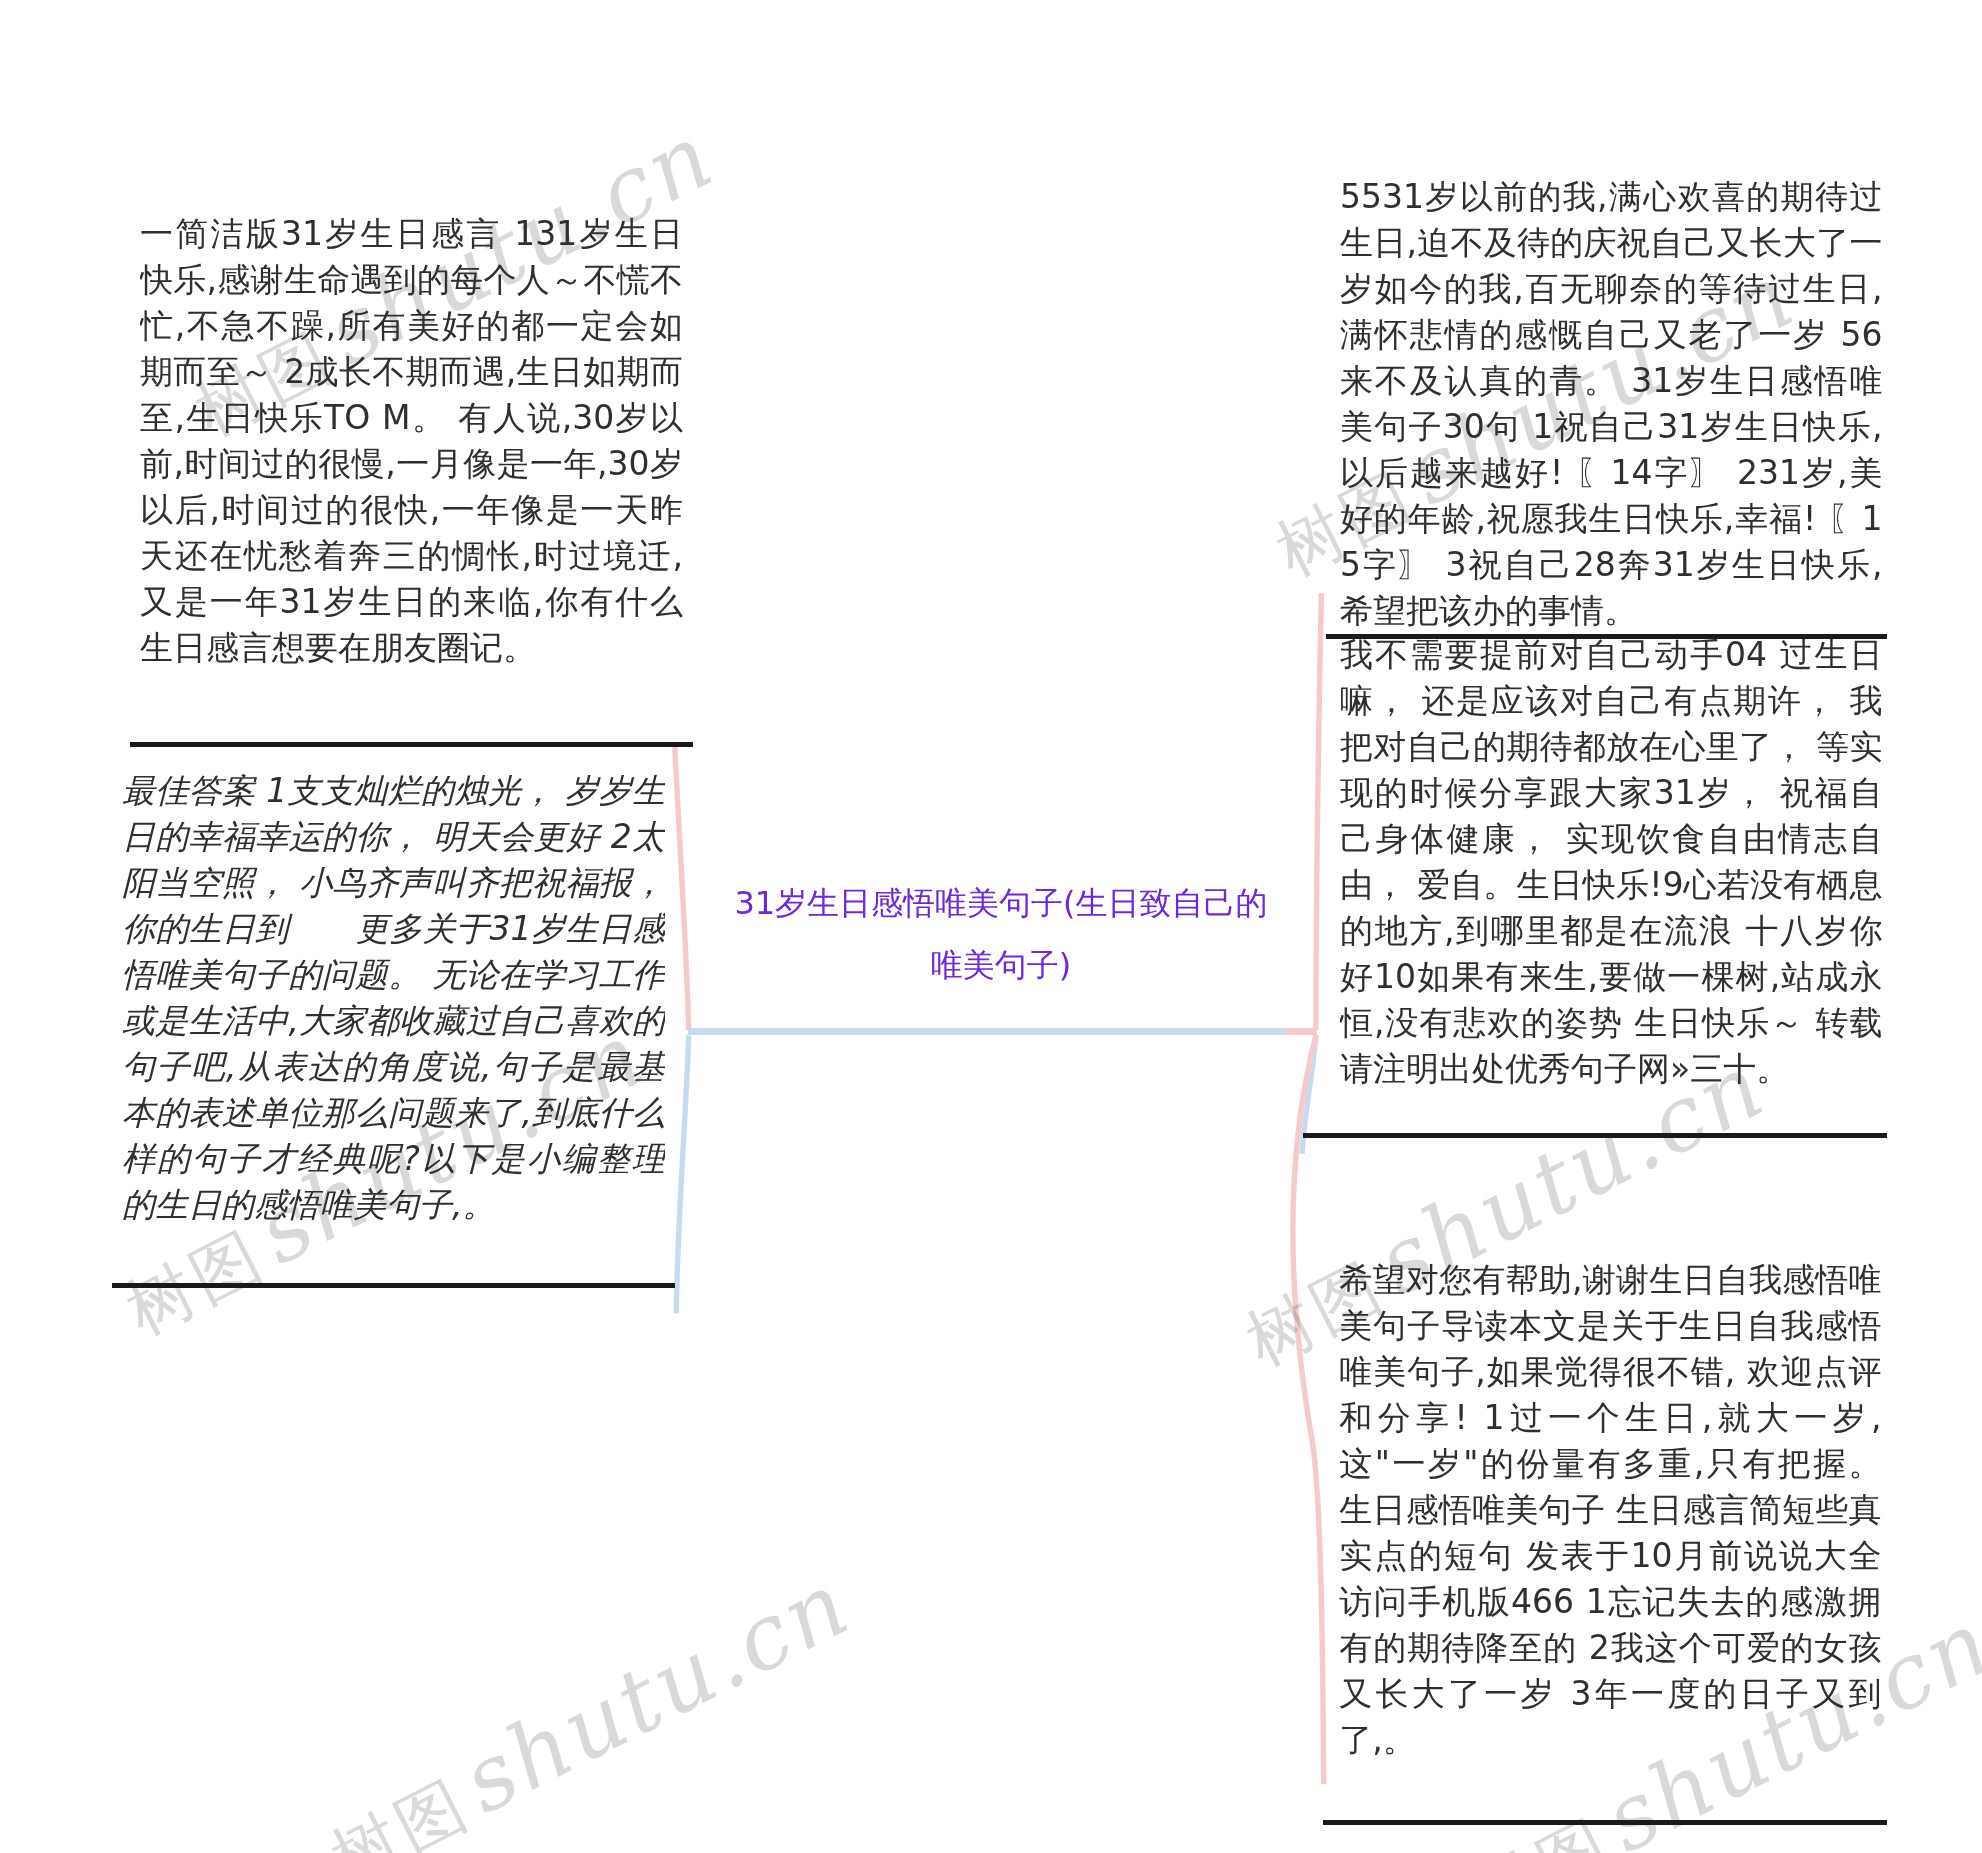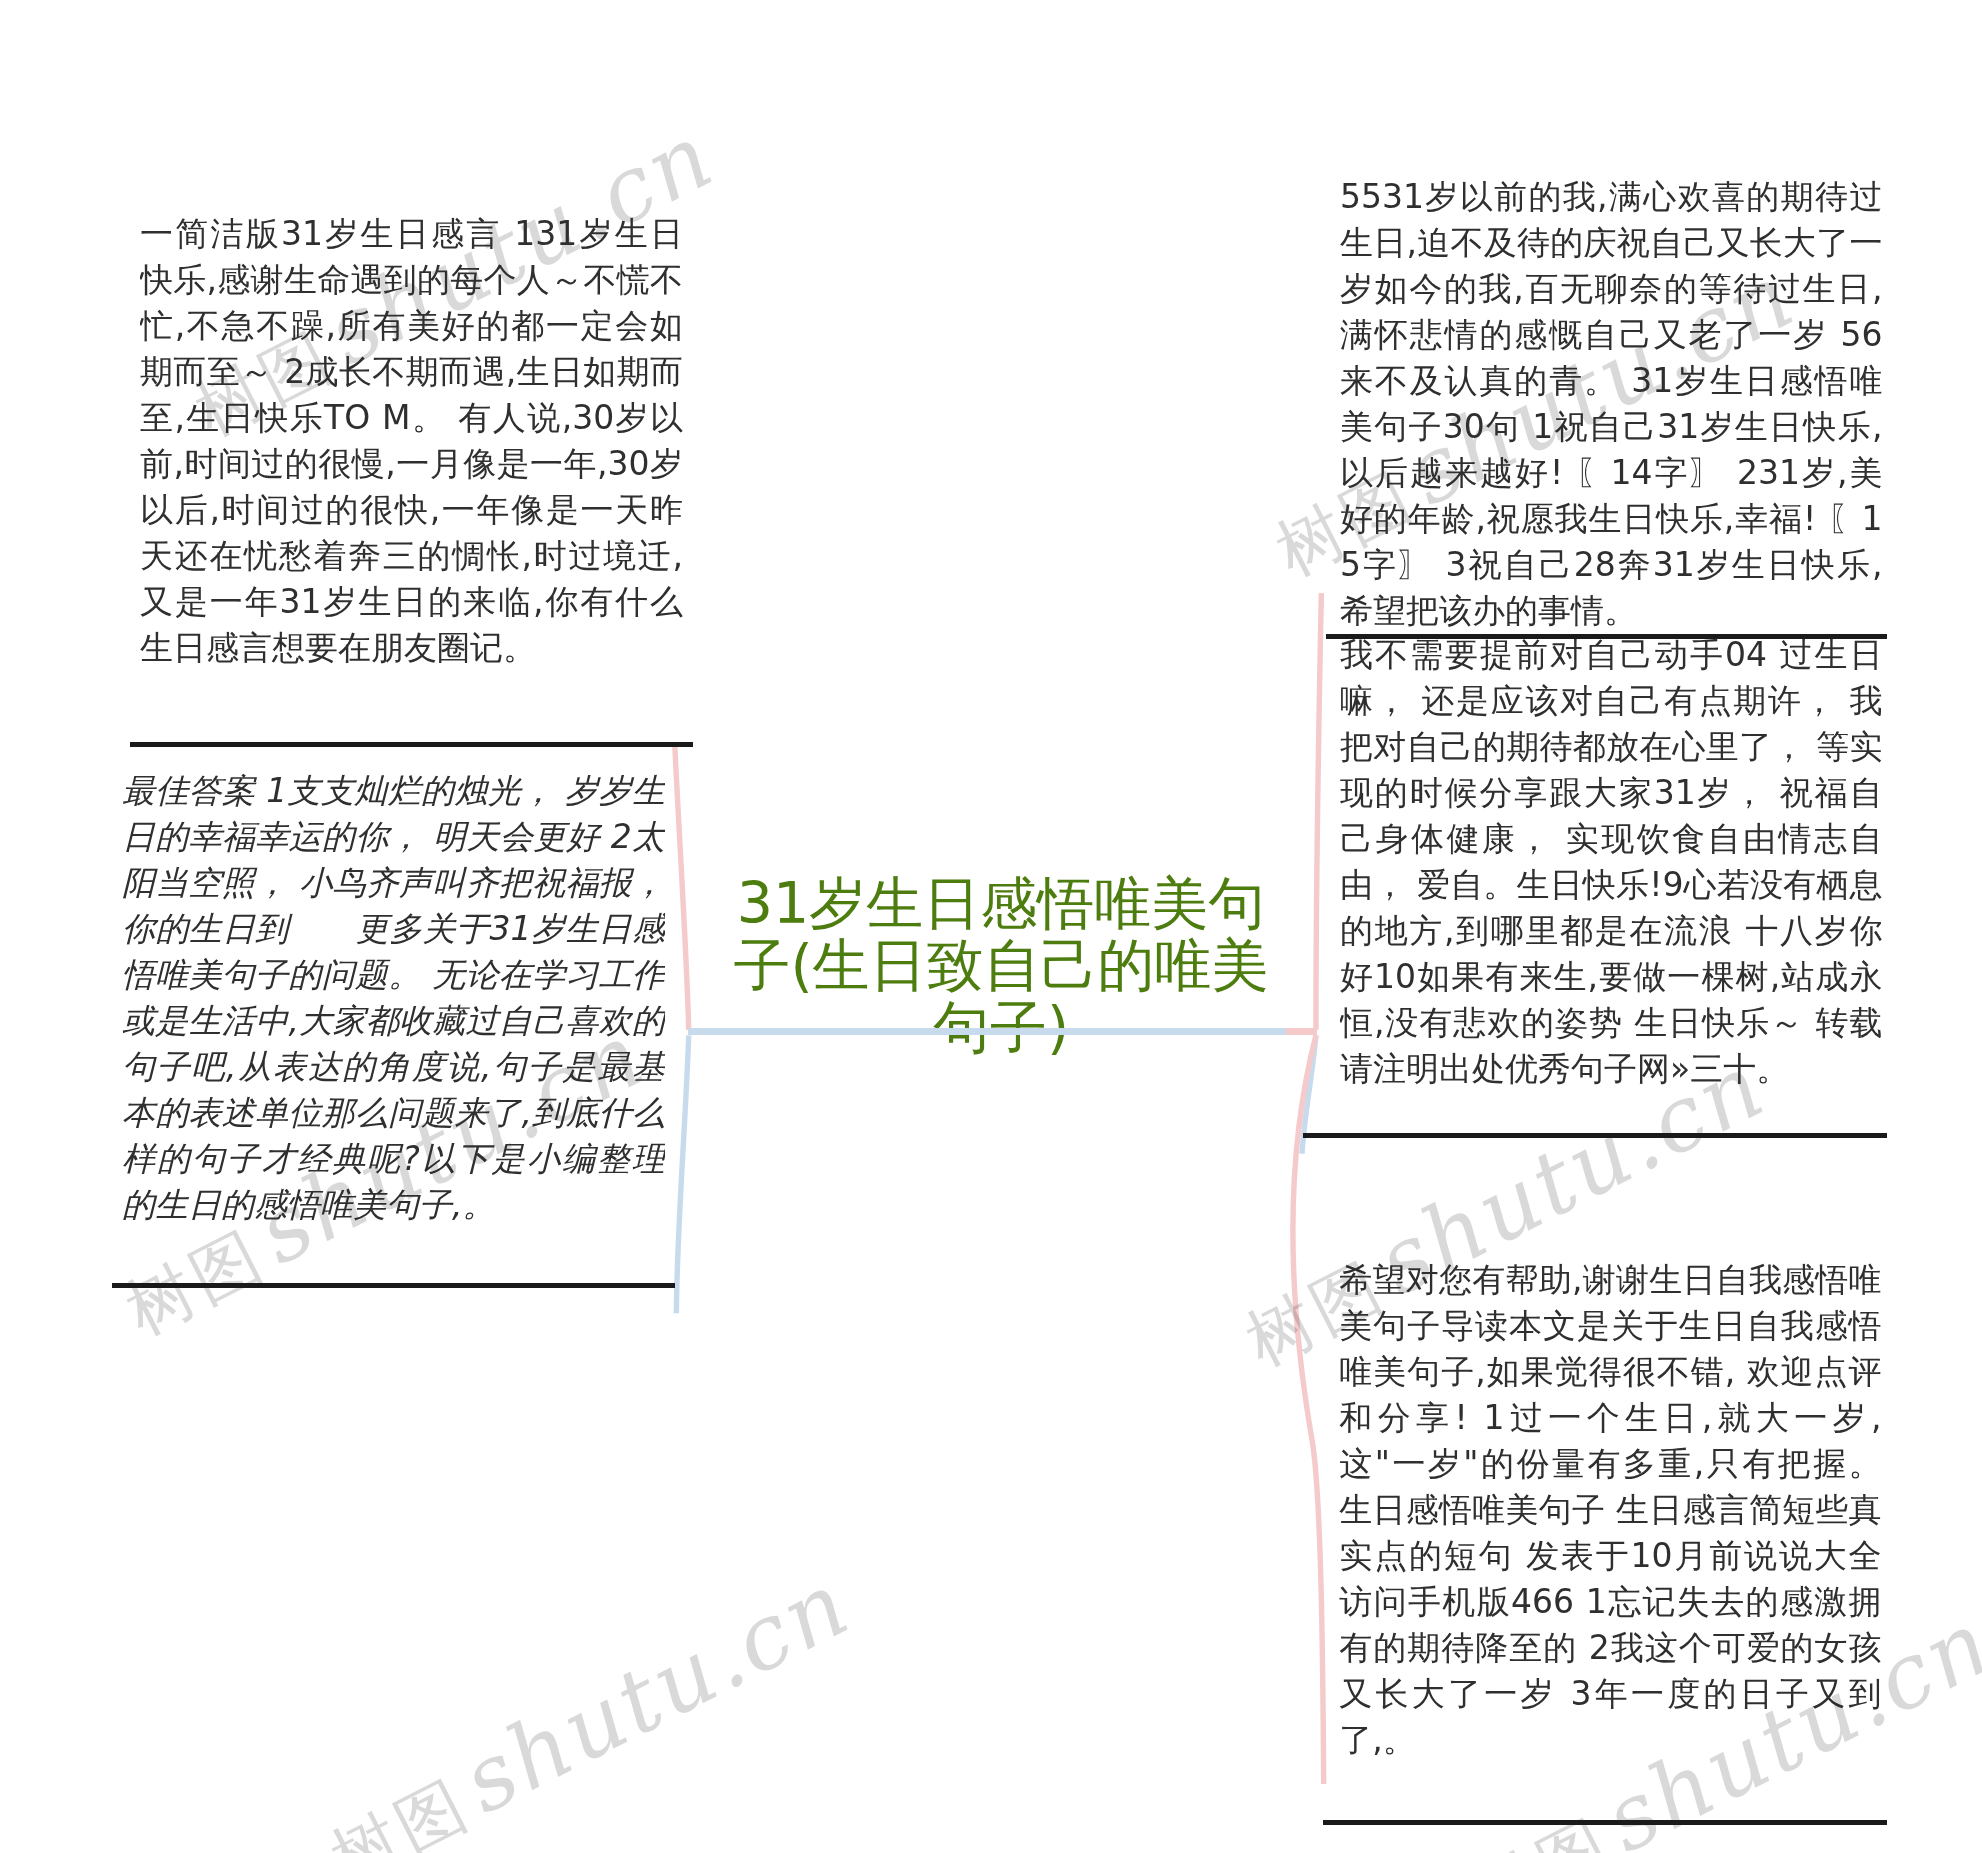--- a/index.html
+++ b/index.html
@@ -32,23 +32,23 @@
   #node-bottom-left  { left: 112px; top: 768px; width: 563px; height: 520px; padding: 0 10px 0 10px; font-style: italic; }
   #node-top-right    { left: 1326px; top: 127px;  width: 561px; height: 465px; padding: 0 4.6px 0 14px; margin-top: 47px; }
   #node-middle-right { left: 1303px; top: 632px;  width: 584px; height: 506px; padding: 0 4.6px 0 37px; }
   #node-middle-right .node-text { line-height: 46px; }
   #node-bottom-right { left: 1323px; top: 1257px; width: 564px; height: 568px; padding: 0 5.4px 0 16.3px; }
 
   
   #central-topic {
     position: absolute;
     left: 730px; top: 872px; width: 542px;
-    font-size: 57px;
+    font-size: 32px;
     line-height: 62px;
-    color: #4d7c0f;
+    color: #6d28d9;
     text-align: center;
     word-break: break-all;
   }
   .topic-underline {
     position: absolute;
     top: 1028px;
     height: 7px;
   }
   #topic-underline-blue { left: 688px;  width: 598px; background: #c8dbed; }
   #topic-underline-pink { left: 1286px; width: 31px;  background: #f5caca; }

